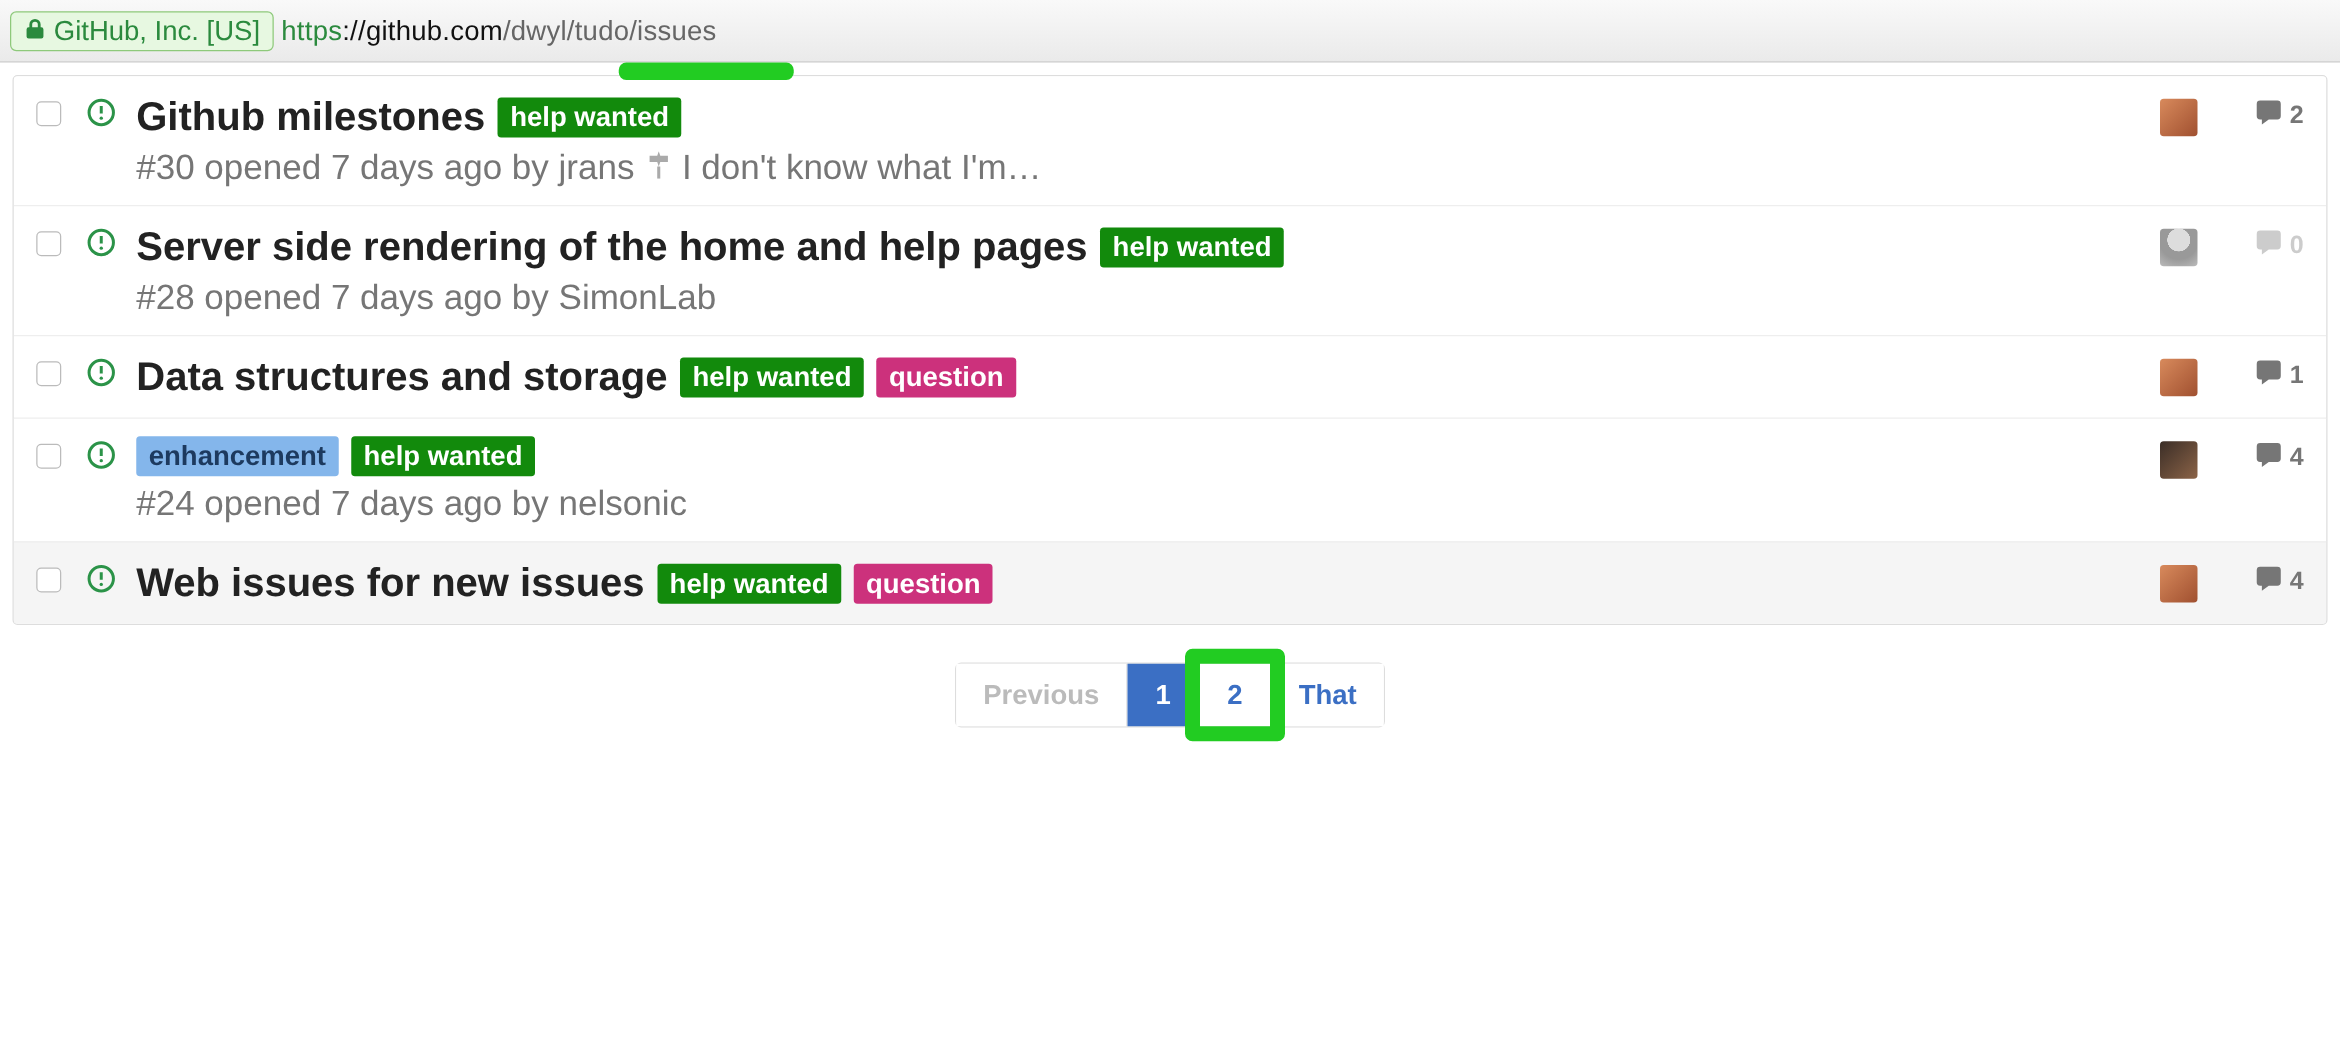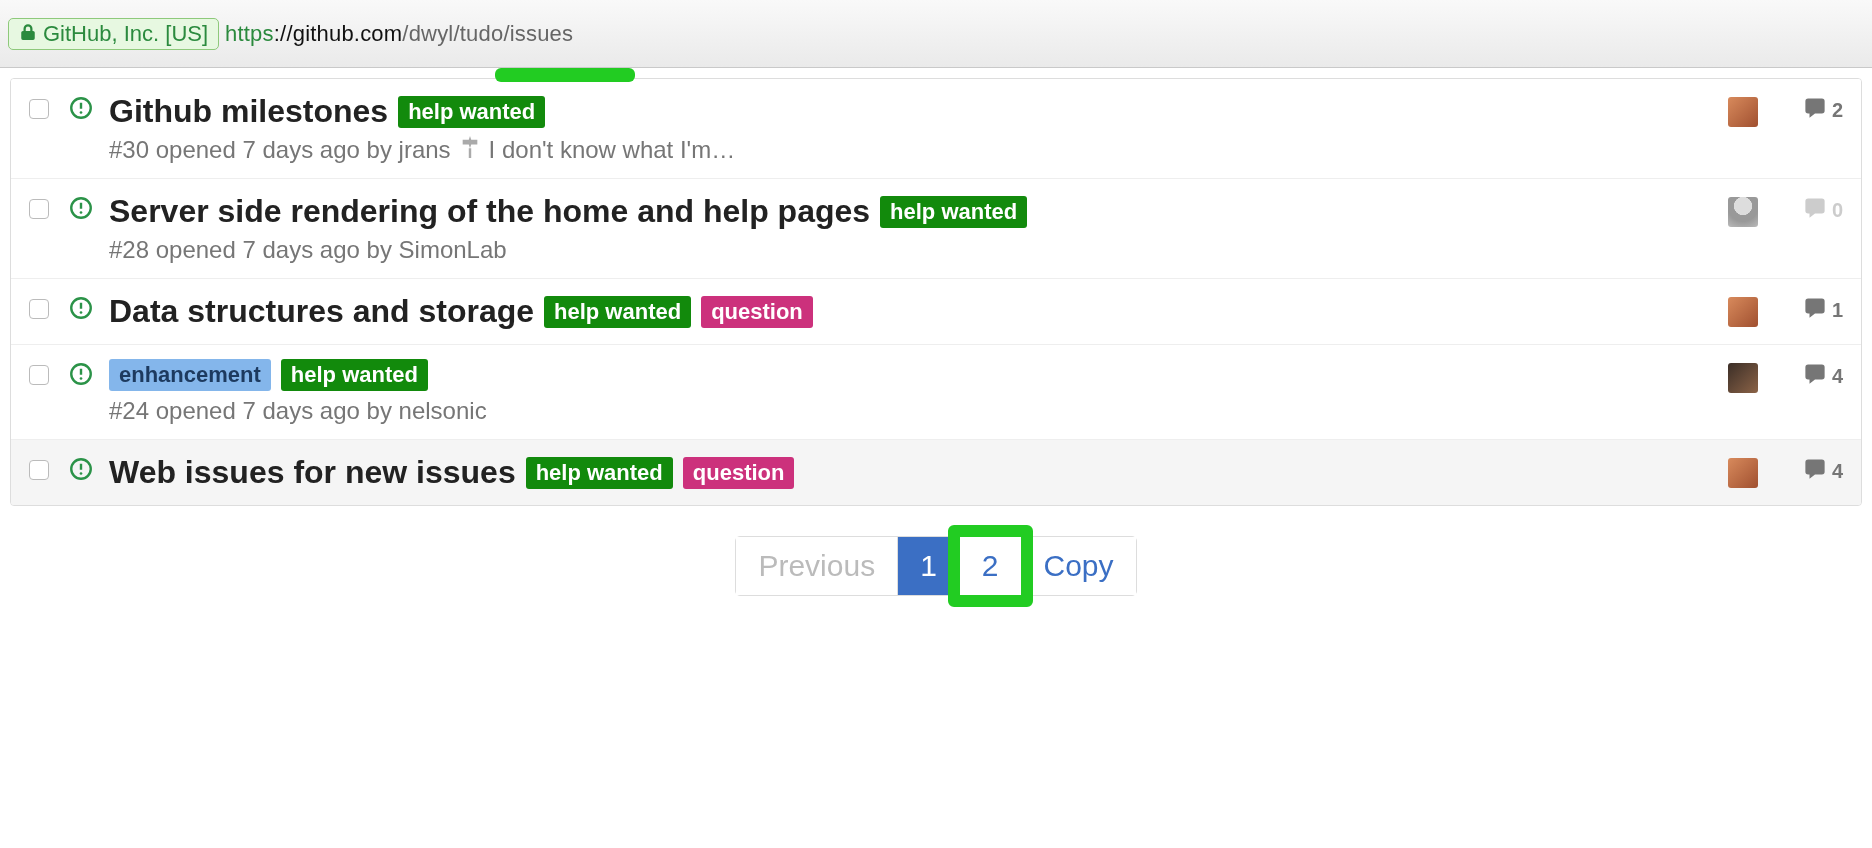--- a/index.html
+++ b/index.html
@@ -5,21 +5,21 @@
   * { box-sizing: border-box; margin: 0; padding: 0; }
   body {
     font-family: -apple-system, BlinkMacSystemFont, "Segoe UI", Helvetica, Arial, sans-serif;
     background: #fff;
     color: #333;
     width: 1872px;
   }
 
   
   .addr-bar {
-    height: 68px;
+    height: 50px;
     background: linear-gradient(#f9f9f9, #eaeaea);
     border-bottom: 1px solid #c9c9c9;
     display: flex;
     align-items: center;
     padding: 0 8px;
     gap: 6px;
     font-size: 22px;
   }
   .ev-badge {
     display: flex;
@@ -102,21 +102,21 @@
     font-size: 22px;
     font-weight: 700;
     color: #fff;
   }
   .label.help  { background: #128a0c; }
   .label.question { background: #cc317c; }
   .label.enh { background: #84b6eb; color: #1d3a5f; }
 
   .meta-line {
     margin-top: 6px;
-    font-size: 24px;
+    font-size: 28px;
     color: #767676;
     display: flex;
     align-items: center;
     gap: 10px;
   }
   .milestone-ico svg { width: 18px; height: 22px; fill: #aaa; }
 
   .col-assignee {
     width: 60px;
     display: flex;
@@ -149,22 +149,22 @@
   .pagination {
     display: flex;
     justify-content: center;
     margin: 30px 0;
   }
   .pag-wrap {
     display: flex;
     border: 1px solid #ddd;
     border-radius: 5px;
     overflow: visible;
-    font-size: 30px;
-    font-weight: 400;
+    font-size: 22px;
+    font-weight: 700;
   }
   .pag-btn {
     padding: 12px 22px;
     border-right: 1px solid #ddd;
     color: #3b6fc4;
     background: #fff;
     cursor: pointer;
   }
   .pag-btn:last-child { border-right: none; }
   .pag-btn.disabled { color: #bbb; cursor: default; }
@@ -336,15 +336,15 @@
   </div>
 
 <div class="pagination">
   <div class="pag-wrap">
     <div class="pag-btn disabled">Previous</div>
     <div class="pag-btn active">1</div>
     <div class="pag-btn highlight">
       <span>2</span>
       <span class="ring"></span>
     </div>
-    <div class="pag-btn">Copy</div>
+    <div class="pag-btn">That</div>
   </div>
 </div>
 
 </body></html>

